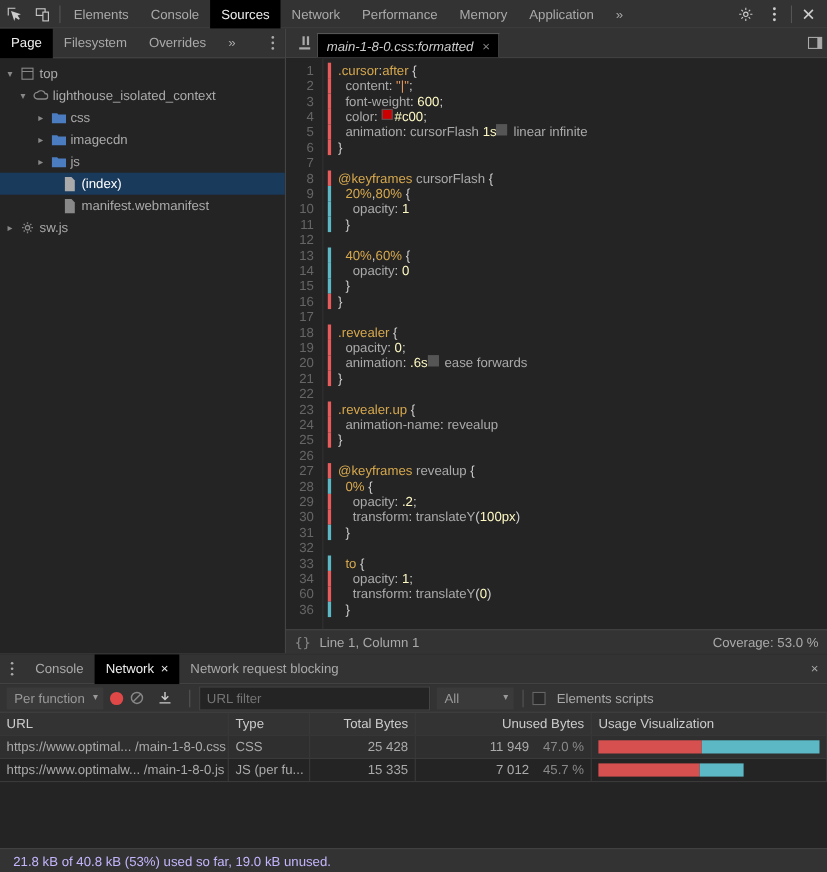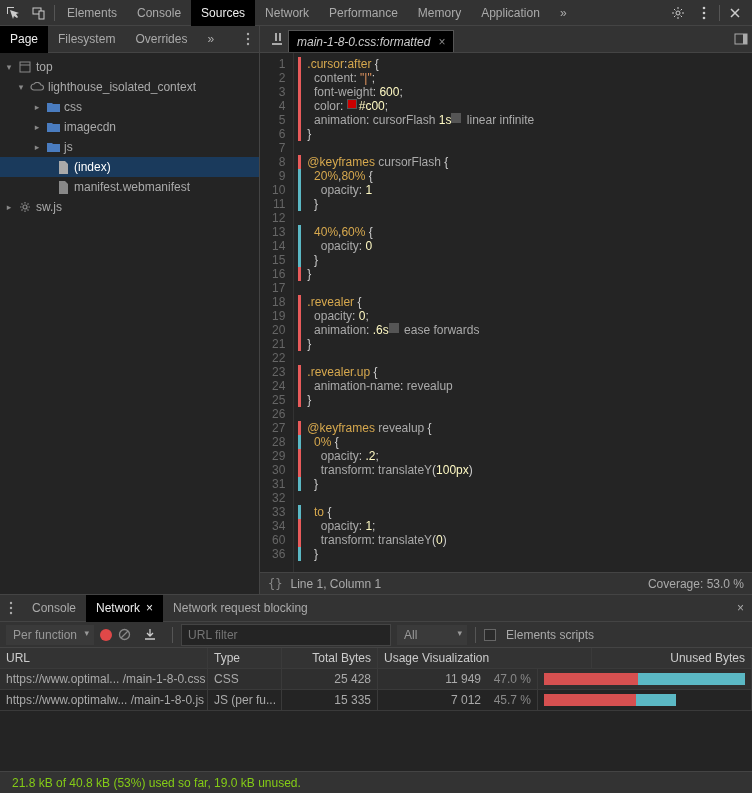--- a/index.html
+++ b/index.html
@@ -68,21 +68,21 @@
 .c-url{width:208px}
 .c-type{width:74px}
 .c-tot{width:96px;justify-content:flex-end}
 .c-un{width:160px;justify-content:flex-end}
 .c-viz{flex:1}
 .pct{color:#888;margin-left:6px;width:44px;text-align:right}
 .bar{height:12px;display:flex;width:100%}
 .bar .red{background:#d65050}
 .bar .teal{background:#5bb8c4}
 .trow.sel{background:#2f2f2f}
-.footer{height:22px;background:#333;border-top:1px solid #444;display:flex;align-items:center;padding:0 12px;color:#84cc16}
+.footer{height:22px;background:#333;border-top:1px solid #444;display:flex;align-items:center;padding:0 12px;color:#c4b5fd}
 svg{display:block}
 .spc{flex:1}
 .menu-icon{width:22px;height:27px;display:flex;align-items:center;justify-content:center;color:#aaa}
 .dock-icon{margin-left:auto;width:22px;height:27px;display:flex;align-items:center;justify-content:center}
 </style>
 </head>
 <body>
 
 <div class="toolbar">
   <div class="tool-icon">
@@ -366,22 +366,22 @@
     <div class="cov-sel" style="flex:0 0 70px">All</div>
     <div class="sep"></div>
     <div class="cb"></div>
     <span>Elements scripts</span>
   </div>
   <div class="table">
     <div class="thead">
       <div class="th c-url">URL</div>
       <div class="th c-type">Type</div>
       <div class="th c-tot">Total Bytes</div>
+      <div class="th c-un">Unused Bytes</div>
       <div class="th c-viz">Usage Visualization</div>
-      <div class="th c-un">Unused Bytes</div>
     </div>
     <div id="cov-body">
         <div class="trow sel">
           <div class="td c-url">https://www.optimal... /main-1-8-0.css</div>
           <div class="td c-type">CSS</div>
           <div class="td c-tot">25 428</div>
           <div class="td c-un">
             <span>11 949</span>
             <span class="pct">47.0 %</span>
           </div>

